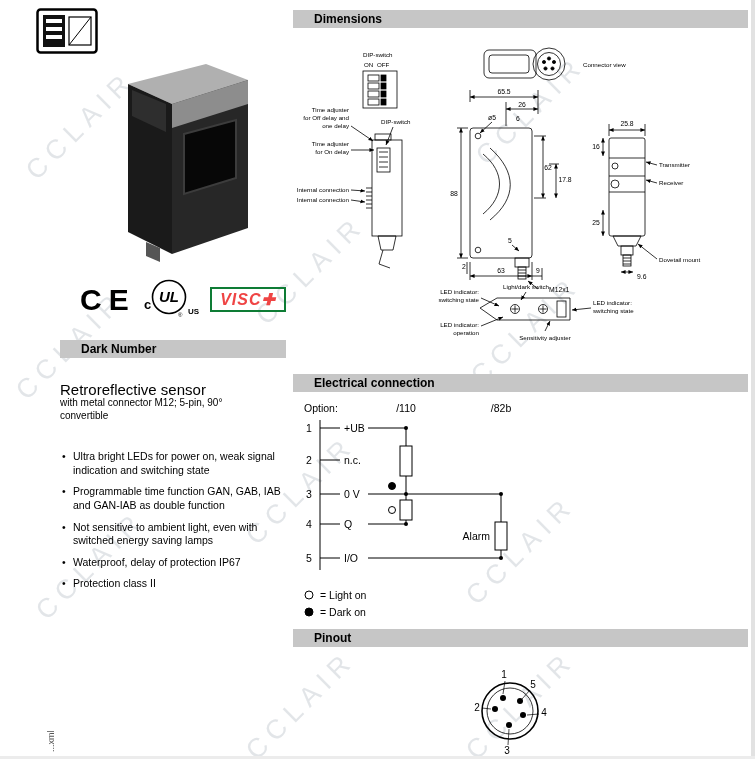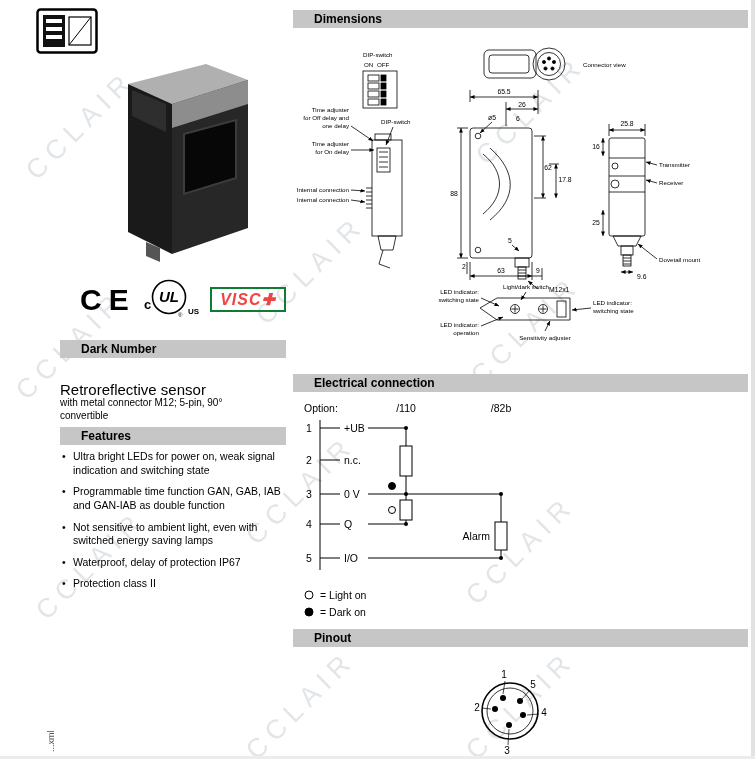--- a/index.html
+++ b/index.html
@@ -72,21 +72,20 @@
   </svg>
   <div class="abs z visco" style="left:210px;top:287px;width:76px;height:25px">
     <span>VISC</span>
       <span>✚</span>
   </div>
 
   <div class="hdr" style="left:60px;top:340px;width:226px">Dark Number</div>
   <div class="abs z t-type" style="left:60px;top:381px;width:226px">Retroreflective sensor</div>
   <div class="abs z t-sub" style="left:60px;top:397px;width:200px">with metal connector M12; 5-pin, 90° convertible</div>
 
-  <div class="hdr" style="left:60px;top:427px;width:226px">Features</div>
   <ul class="abs feat" style="left:60px;top:450px;width:226px">
     <li>Ultra bright LEDs for power on, weak signal indication and switching state</li>
     <li>Programmable time function GAN, GAB, IAB and GAN-IAB as double function</li>
     <li>Not sensitive to ambient light, even with switched energy saving lamps</li>
     <li>Waterproof, delay of protection IP67</li>
     <li>Protection class II</li>
   </ul>
 
   <div class="hdr" style="left:293px;top:10px;width:455px">Dimensions</div>
   <div class="hdr" style="left:293px;top:629px;width:455px">Pinout</div>

